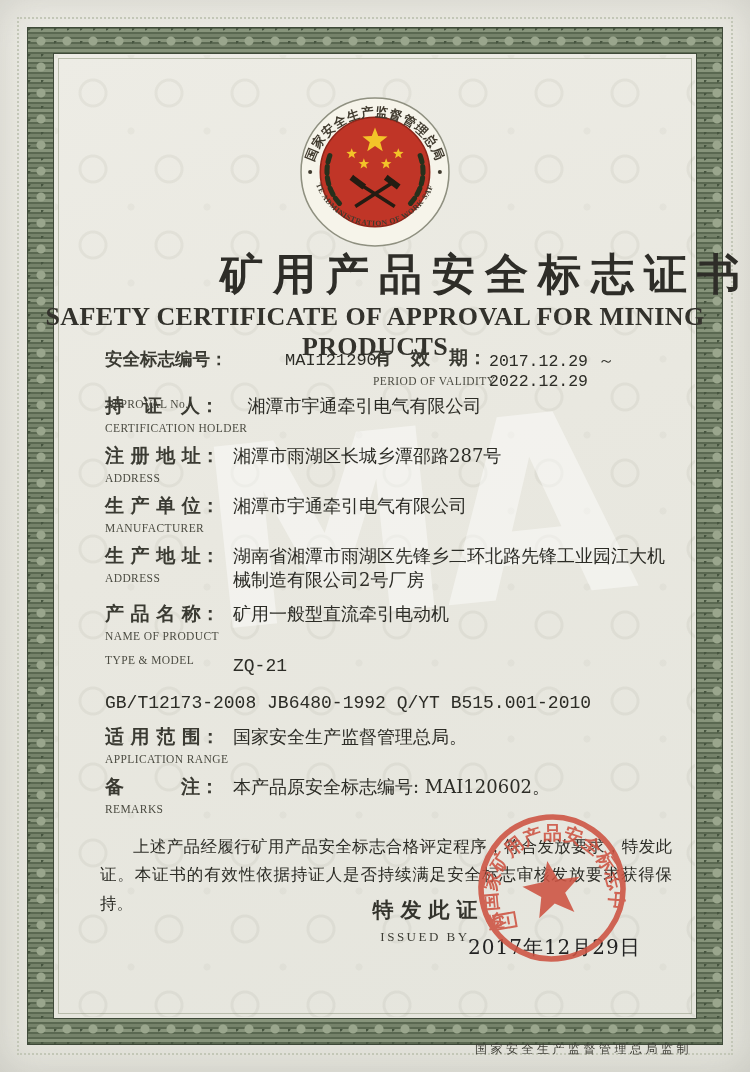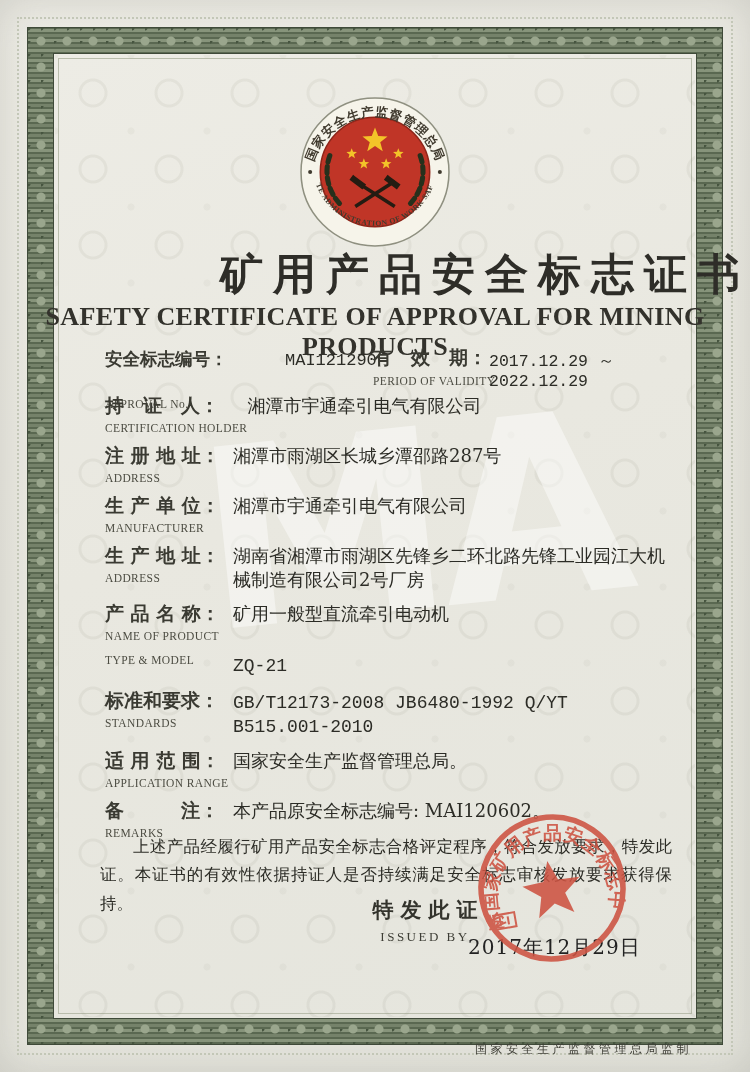--- a/index.html
+++ b/index.html
@@ -194,24 +194,20 @@
         </div>
       <div class="val">矿用一般型直流牵引电动机</div>
     </div>
     <div class="row">
       <div class="labwrap">
       <div class="sub">TYPE &amp; MODEL</div>
         </div>
       <div class="val mono">ZQ-21</div>
     </div>
     <div class="row mt10">
-      <div class="labwrap">
-          <div class="lab">标准和要求：</div>
-      <div class="sub">STANDARDS</div>
-        </div>
       <div class="val mono">GB/T12173-2008 JB6480-1992 Q/YT B515.001-2010</div>
     </div>
     <div class="row">
       <div class="labwrap">
           <div class="lab">适 用 范 围：</div>
       <div class="sub">APPLICATION RANGE</div>
         </div>
       <div class="val">国家安全生产监督管理总局。</div>
     </div>
     <div class="row mt8">

